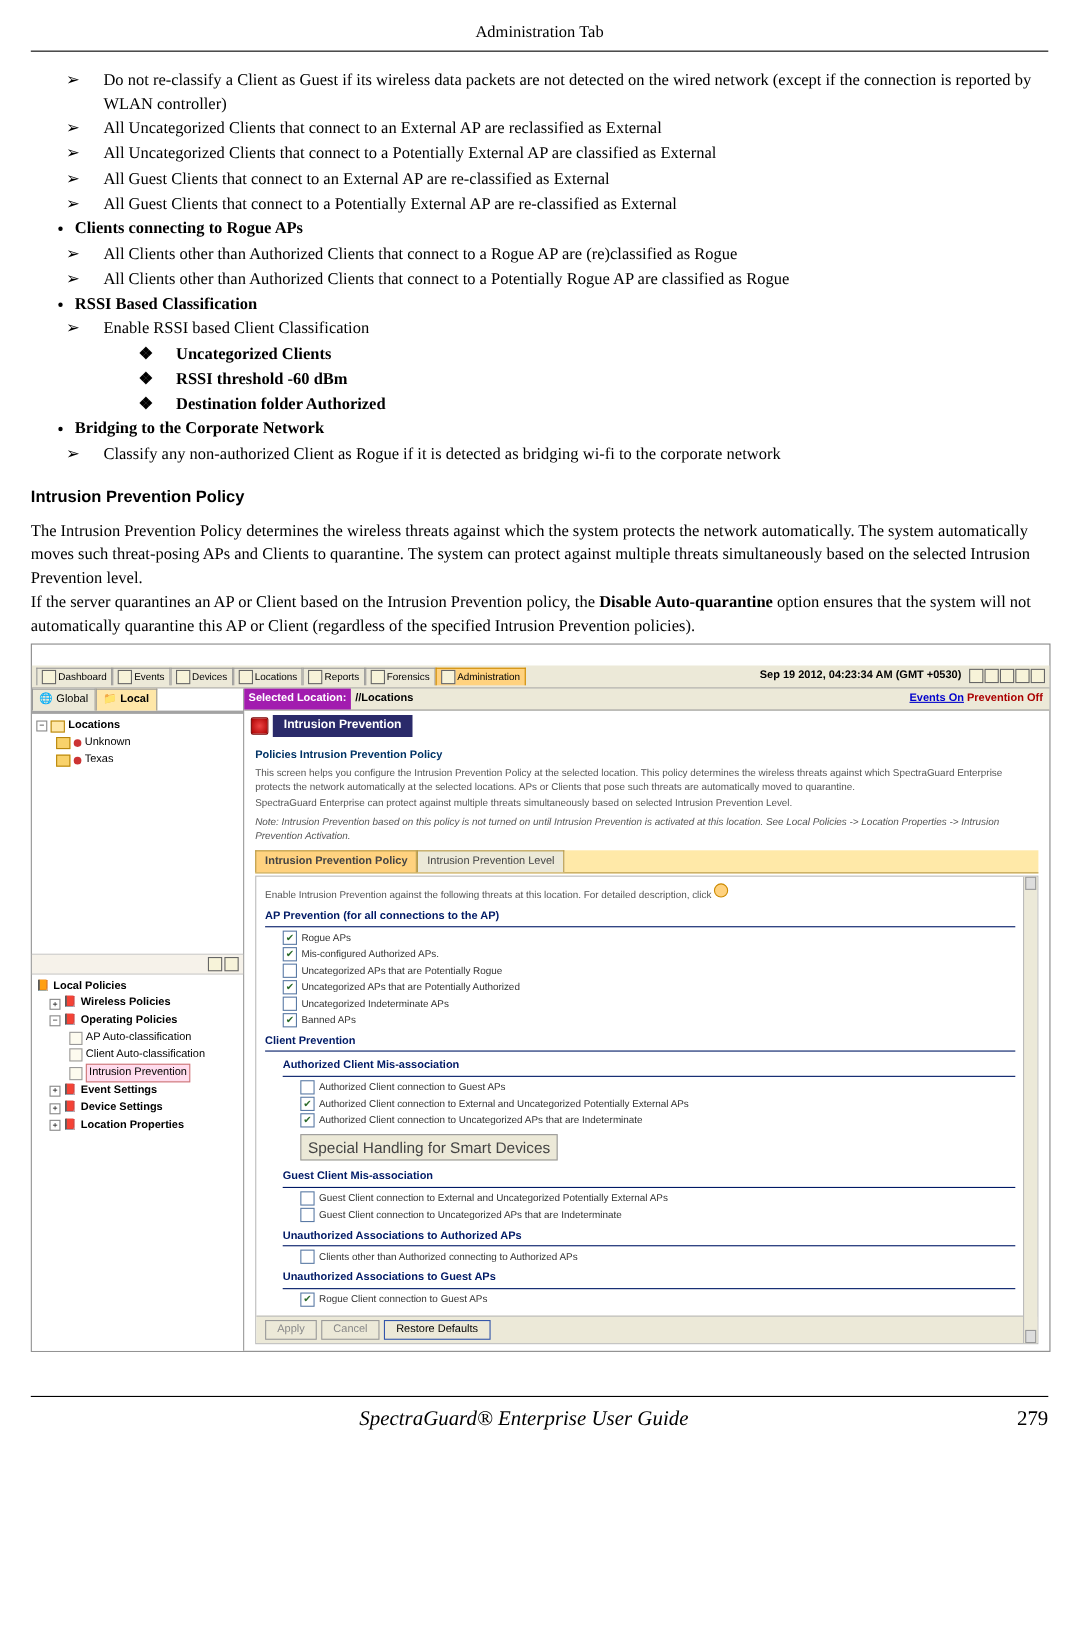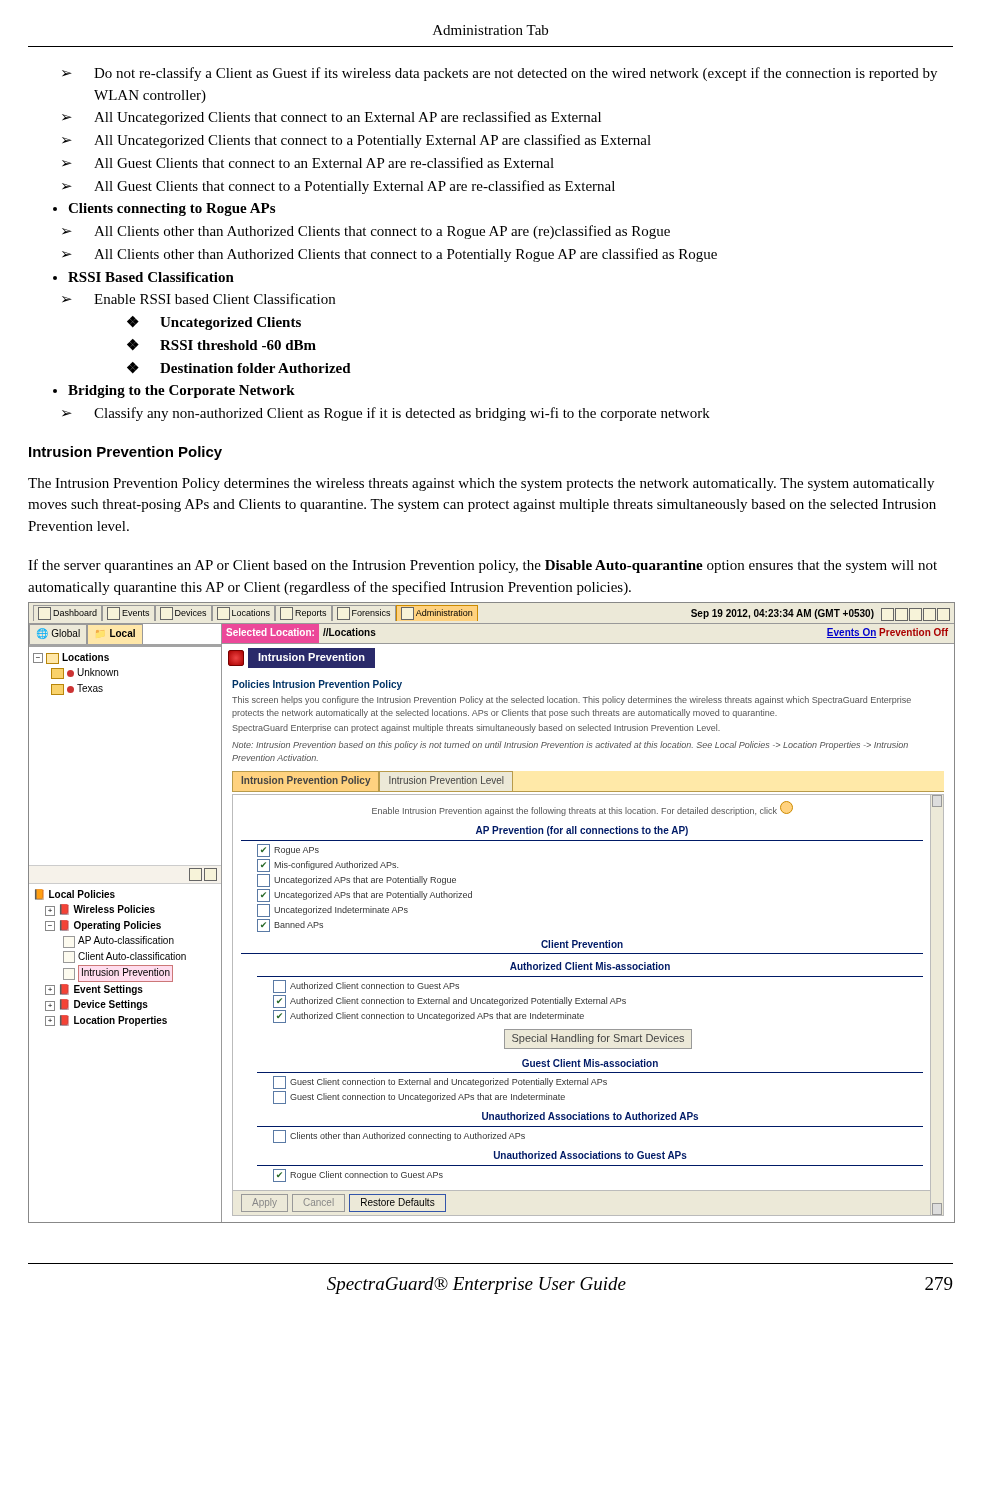--- a/index.html
+++ b/index.html
@@ -61,37 +61,38 @@
   .section-heading {
     font-family: Arial, Helvetica, sans-serif;
     font-weight: bold;
     font-size: 15px;
     margin: 16px 0 10px 0;
   }
   p.para {
     margin: 0 0 0 0;
   }
   p.para + p.para {
-    margin-top: 17px;
+    margin-top: 0;
   }
   .screenshot {
     margin-top: 4px;
     border: 1px solid #888;
     font-family: Tahoma, Arial, sans-serif;
     font-size: 10px;
     color: #000;
     width: 100%;
   }
   .ss-topbar {
     display: flex;
-    align-items: flex-end;
+    align-items: flex-start;
     justify-content: space-between;
     background: #ece9d8;
     border-bottom: 1px solid #999;
     padding: 2px 4px;
+    margin-top: 19px;
   }
   .ss-tabs {
     display: flex;
     gap: 0;
   }
   .ss-tab {
     border: 1px solid #999;
     border-bottom: none;
     padding: 1px 4px;
     background: #ece9d8;
@@ -214,21 +215,21 @@
     flex-direction: column;
     min-width: 0;
   }
   .ss-selloc {
     display: flex;
     align-items: center;
     background: #ece9d8;
     border-bottom: 1px solid #999;
   }
   .ss-selloc-lab {
-    background: #ec4899;
+    background: #a21caf;
     color: #fff;
     font-weight: bold;
     padding: 2px 4px;
     font-size: 10px;
   }
   .ss-selloc-path {
     padding: 0 4px;
     font-weight: bold;
   }
   .ss-events-link {
@@ -278,21 +279,20 @@
     font-size: 10px;
   }
   .ss-inner-tab.active {
     background: #ffd27f;
     font-weight: bold;
   }
   .ss-scroll {
     border: 1px solid #bbb;
     margin: 2px 0 0 0;
     position: relative;
-    text-align: center;
   }
   .ss-scrollbar {
     position: absolute;
     right: 0; top: 0; bottom: 0;
     width: 12px;
     background: #ece9d8;
     border-left: 1px solid #bbb;
   }
   .ss-scrollbar::before, .ss-scrollbar::after {
     content: "";
@@ -337,21 +337,21 @@
     justify-content: center;
     font-size: 9px;
     color: #2a6a2a;
     line-height: 1;
   }
   .cb.checked::after { content: "✔"; }
   .sm-btn {
     border: 1px solid #999;
     background: #ece9d8;
     padding: 1px 6px;
-    font-size: 11px;
+    font-size: 14px;
     margin: 4px 0 2px 32px;
     display: inline-block;
   }
   .ss-btnrow {
     display: flex;
     gap: 4px;
     padding: 3px 0 3px 8px;
     background: #ece9d8;
     border-top: 1px solid #bbb;
   }

